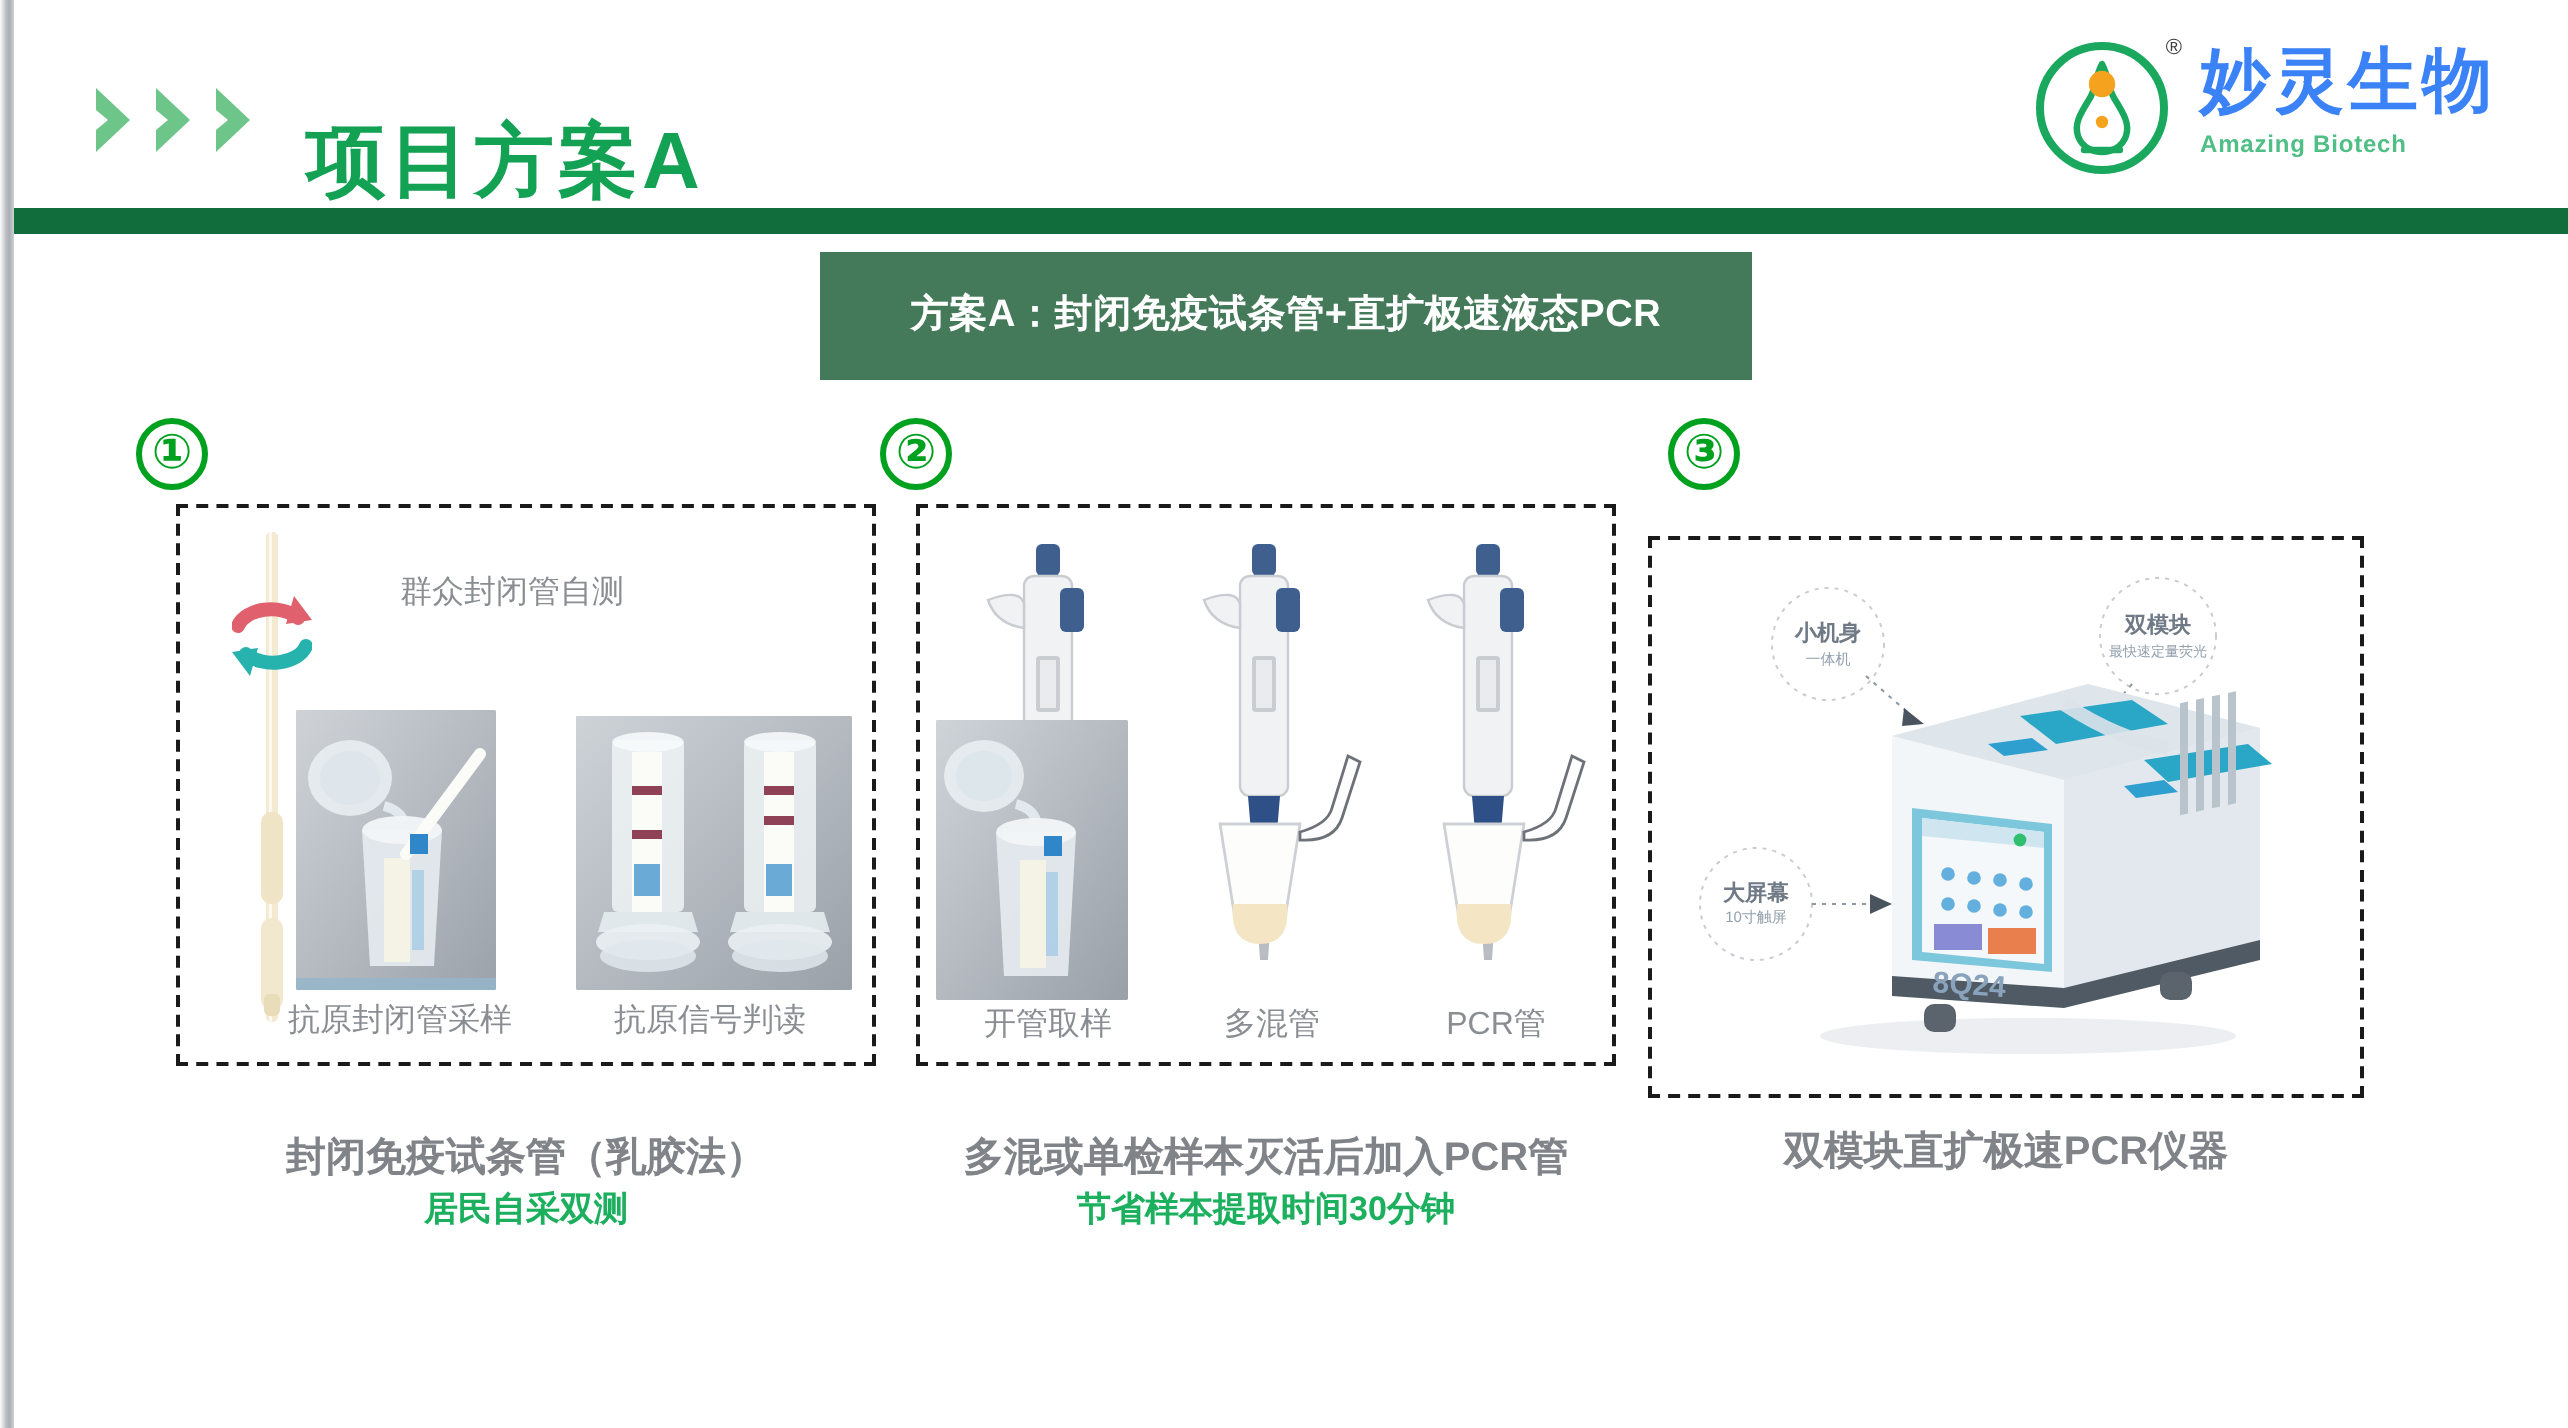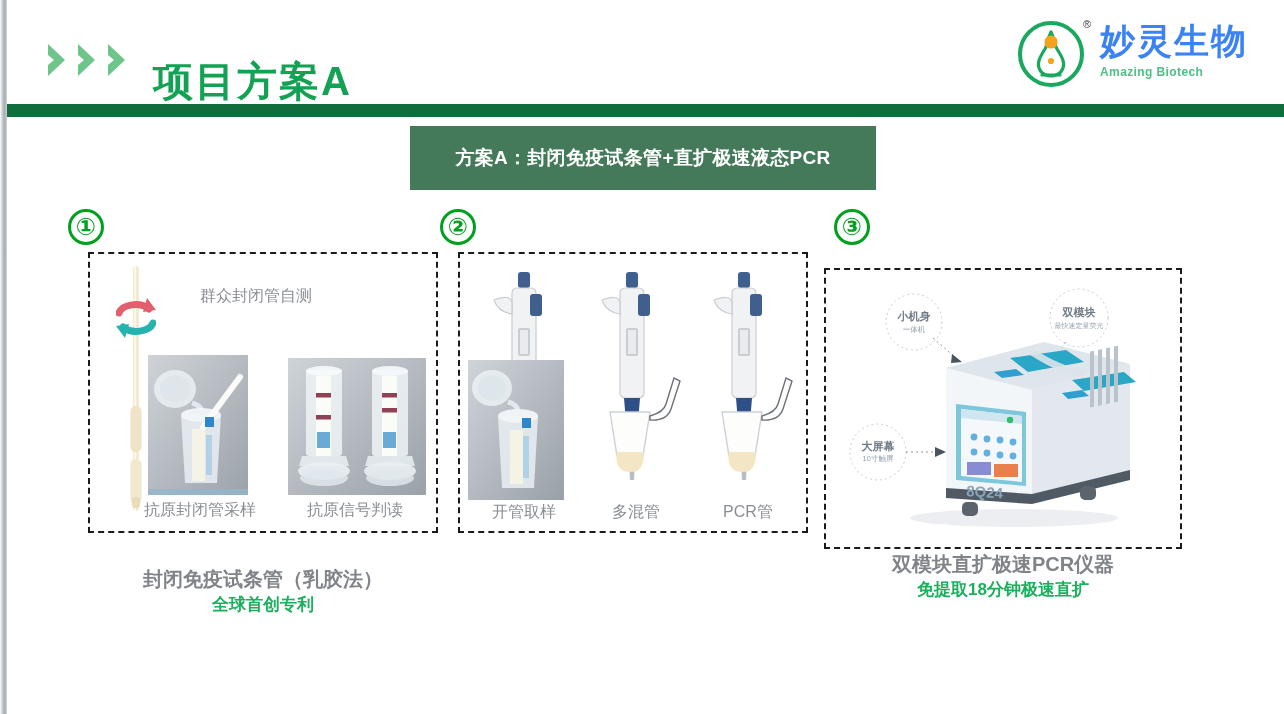--- a/index.html
+++ b/index.html
@@ -112,21 +112,21 @@
   .foot-top {
     color: #808489; font-size: 20px; font-weight: bold; line-height: 25px;
     white-space: nowrap;
   }
   .foot-bot {
     color: #1cb05e; font-size: 17px; font-weight: bold; line-height: 25px;
     white-space: nowrap;
   }
   .f1 { left: 88px; top: 567px; width: 350px; }
   .f2 { left: 458px; top: 567px; width: 350px; }
-  .f3 { left: 824px; top: 552px; width: 358px; }
+  .f3 { left: 824px; top: 564px; width: 358px; }
 
   svg { display: block; }
 </style>
 </head>
 <body>
 
 <div id="slide">
 
   <div class="edge-strip"></div>
 
@@ -385,20 +385,23 @@
         <rect x="160" y="184" width="24" height="13" fill="#e8743f" opacity="0.92"></rect>
         <circle cx="176" cy="140" r="3.2" fill="#2fbf6e"></circle>
 
         <text x="132" y="216" font-size="15" font-weight="bold" fill="#8aa3bd" transform="rotate(4 132 216)" font-family="'Liberation Sans',sans-serif">8Q24</text>
       </svg>
     </div>
   </div>
 
   <div class="foot f1">
     <div class="foot-top">封闭免疫试条管（乳胶法）</div>
-    <div class="foot-bot">全球首创专利</div>
+    <div class="foot-bot">居民自采双测</div>
+  </div>
+  <div class="foot f2">
+    <div class="foot-top">多混或单检样本灭活后加入PCR管</div>
+    <div class="foot-bot">节省样本提取时间30分钟</div>
   </div>
   <div class="foot f3">
     <div class="foot-top">双模块直扩极速PCR仪器</div>
-    <div class="foot-bot">免提取18分钟极速直扩</div>
   </div>
 
 </div>
 
 </body></html>

